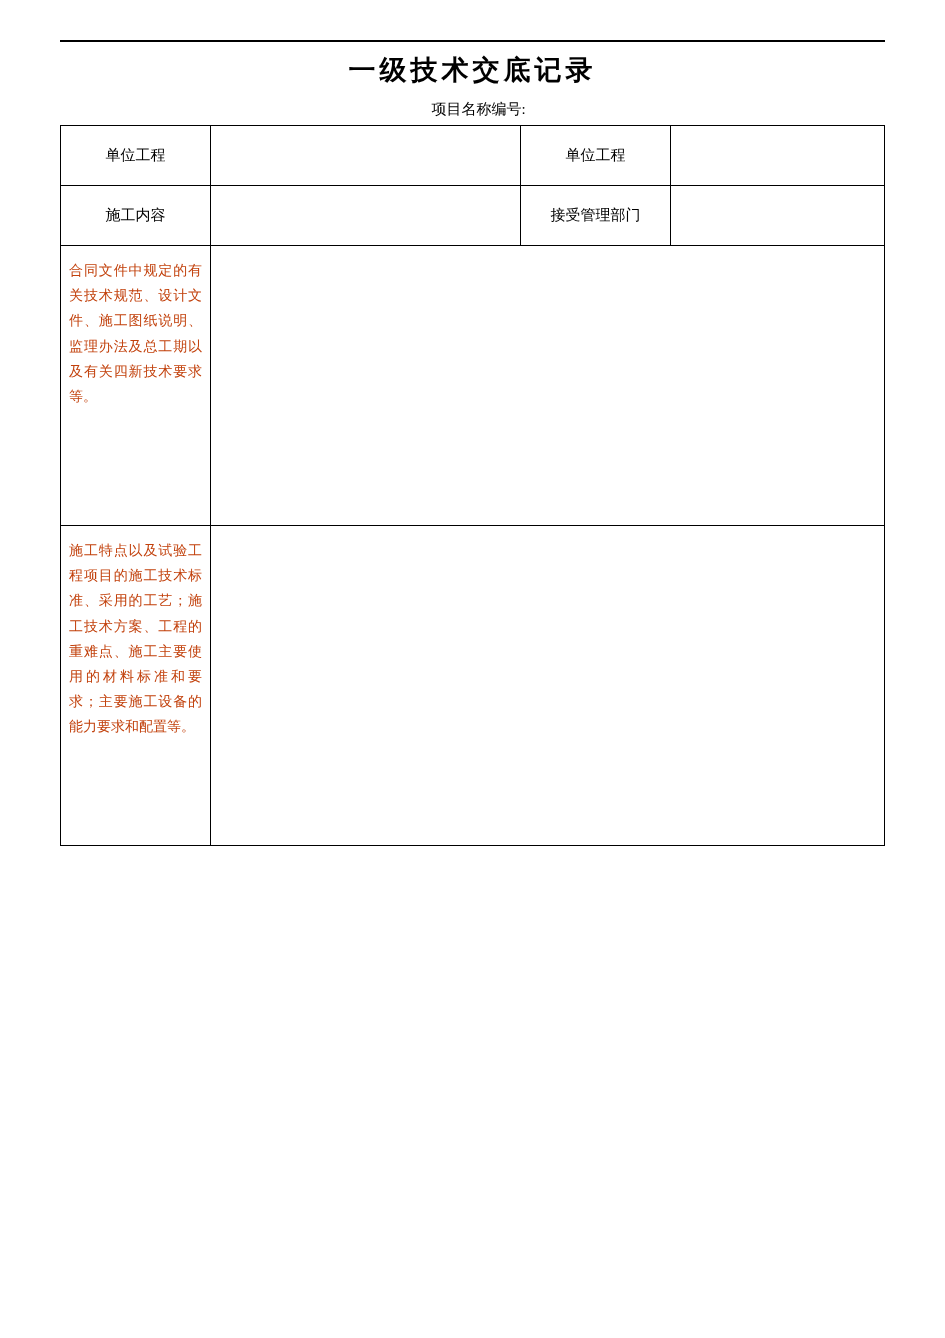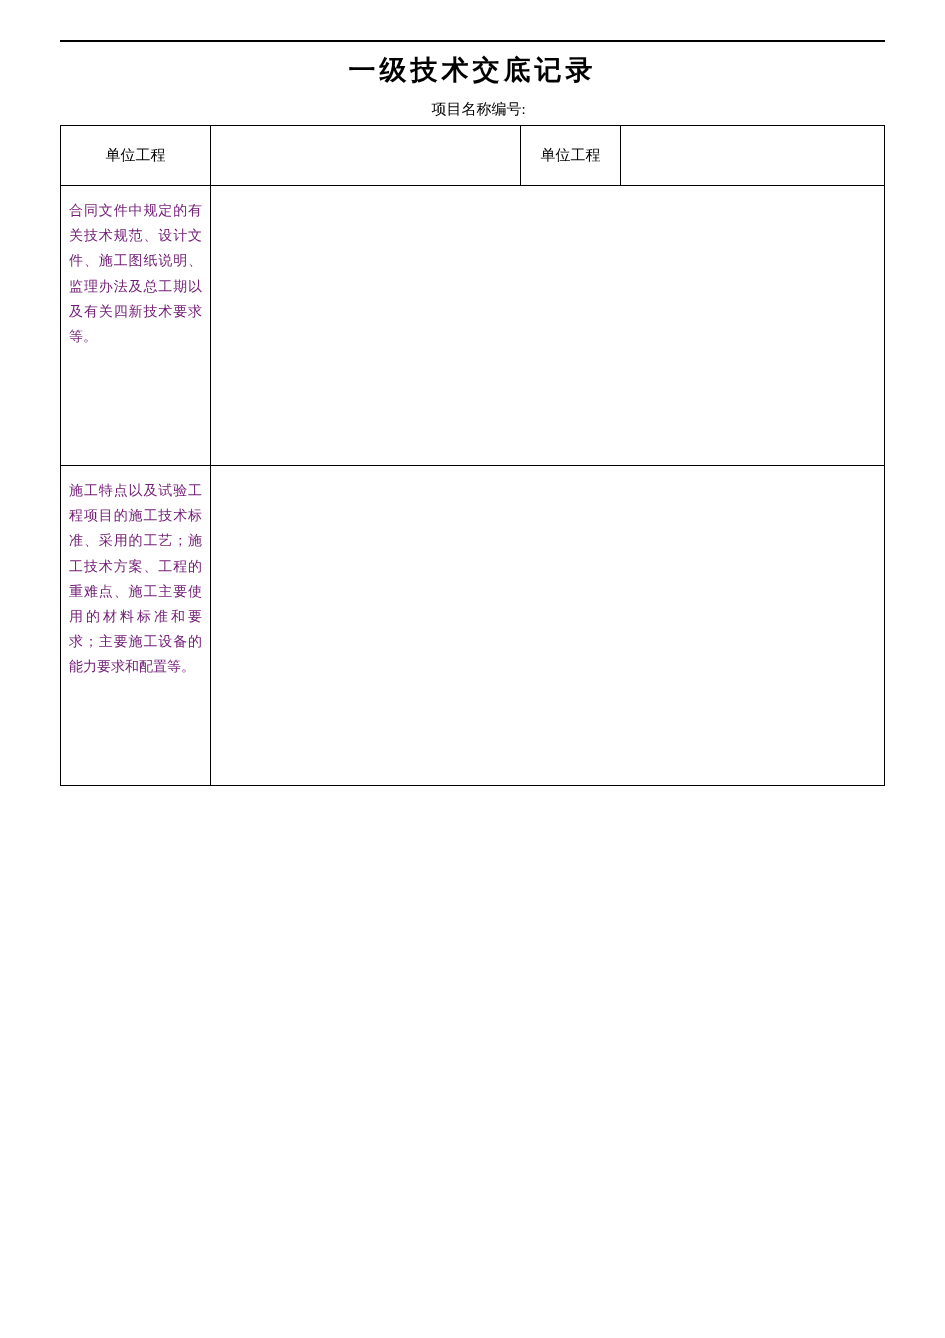--- a/index.html
+++ b/index.html
@@ -99,21 +99,21 @@
     .row-content-2 {
       height: 320px;
       padding-left: 45px;
     }
 
     .row-content-3 {
       height: 200px;
     }
 
     .label-cell-blue {
-      color: #701a75;
+      color: #c2410c;
     }
 
     .small-label {
       font-size: 14px;
       text-align: center;
       vertical-align: middle;
     }
   </style>
 </head>
 <body>
@@ -131,20 +131,26 @@
   <table class="main-table">
 
     <tbody>
         <tr class="row-header">
       <td class="label-cell small-label">单位工程</td>
       <td class="value-cell" style="width: 310px;"></td>
       <td class="label-cell small-label" style="width: 100px;">单位工程</td>
       <td class="value-cell"></td>
     </tr>
 
+    <tr class="row-header">
+      <td class="label-cell small-label">施工内容</td>
+      <td class="value-cell"></td>
+      <td class="label-cell small-label">接受管理部门</td>
+      <td class="value-cell"></td>
+    </tr>
 
     <tr class="row-content-1">
       <td class="content-label-cell label-cell-blue">
         <span>合同文件中规定的有关技术规范、设计文件、施工图纸说明、监理办法及总工期以及有关四新技术要求等。</span>
       </td>
       <td class="content-value-cell" colspan="3"></td>
     </tr>
 
     <tr class="row-content-2">
       <td class="content-label-cell label-cell-blue">

